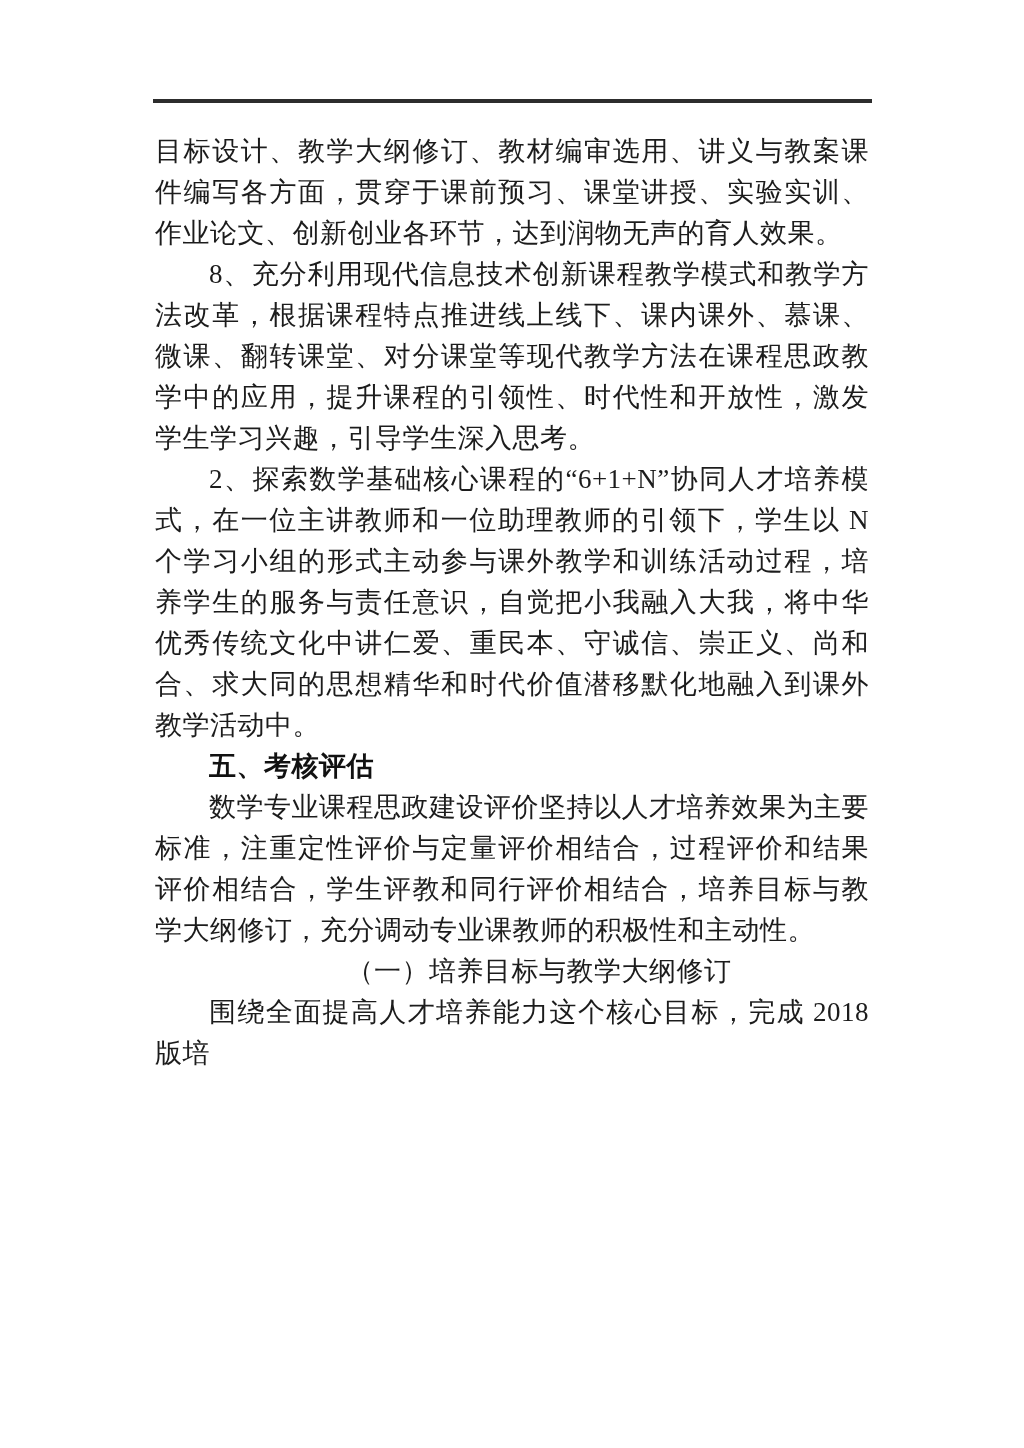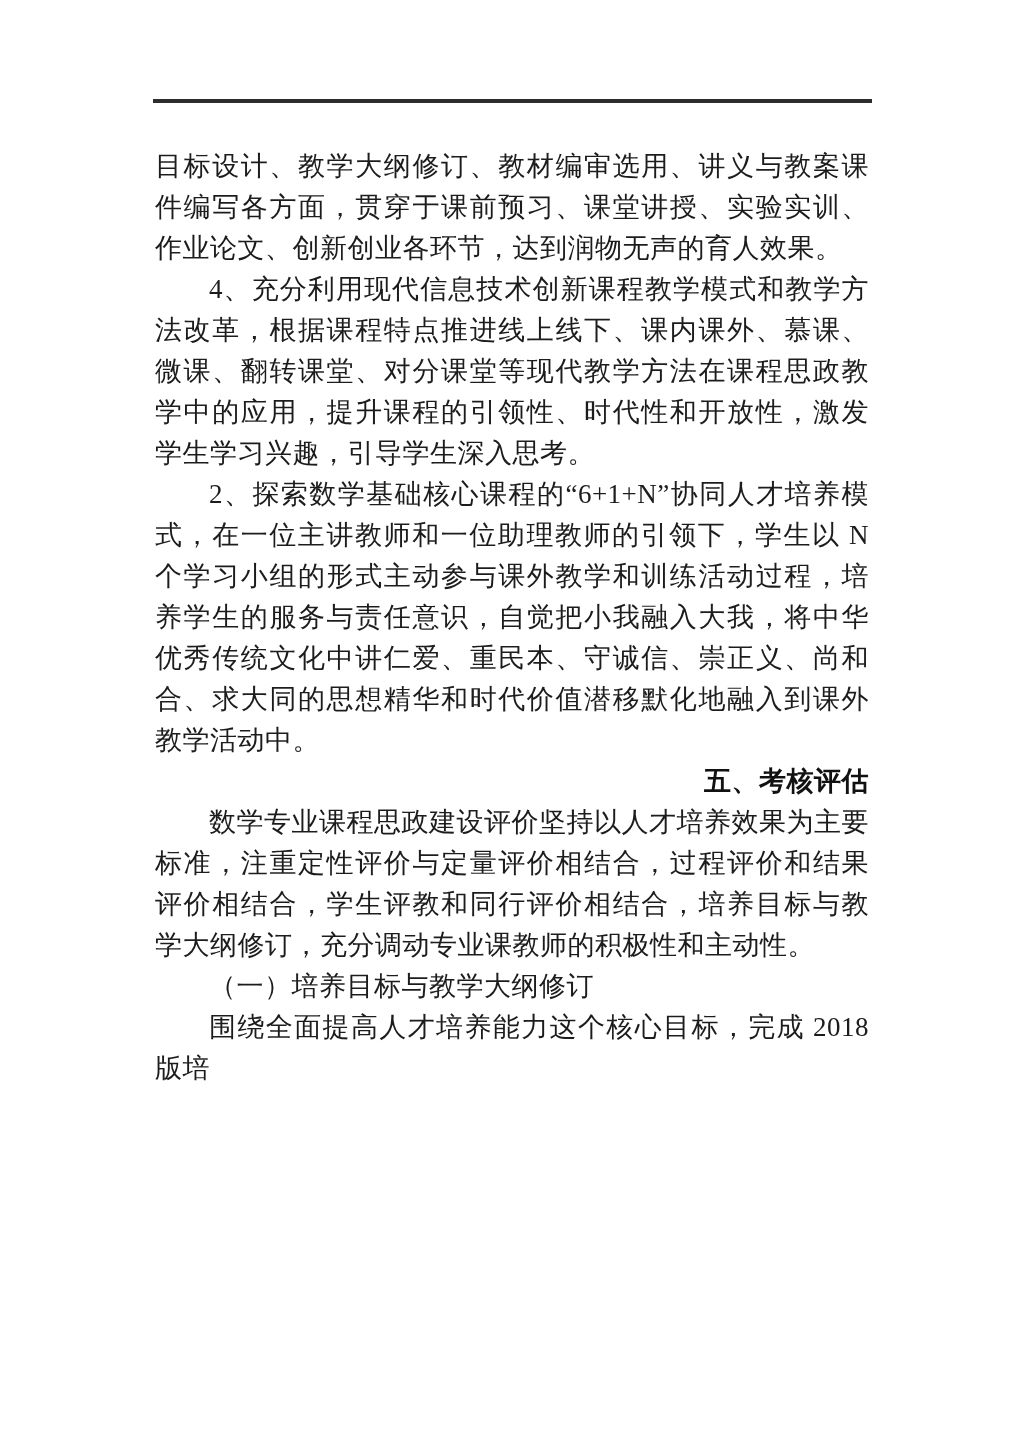--- a/index.html
+++ b/index.html
@@ -19,21 +19,21 @@
     position: absolute;
     left: 153px;
     top: 99px;
     width: 719px;
     height: 4px;
     background: #2d2d2d;
   }
   .content {
     position: absolute;
     left: 155px;
-    top: 146px;
+    top: 131px;
     width: 714px;
     text-align: justify;
     color: #1c1c1c;
     font-size: 27px;
     line-height: 41px;
     letter-spacing: 0.5px;
   }
   .content p {
     margin: 0;
     padding: 0;
@@ -42,39 +42,39 @@
     text-indent: 2em;
   }
   .section-heading {
     margin: 5px 0 0 0;
     text-indent: 2em;
     font-family: "Liberation Sans", "DejaVu Sans", sans-serif;
     font-weight: bold;
     font-size: 27px;
     line-height: 41px;
     color: #111111;
-    text-align: right;
+    text-align: left;
   }
   .subsection-heading {
     text-indent: 2em;
-    text-align: left;
+    text-align: center;
   }
 </style>
 </head>
 <body>
 
 <div class="page">
 
   <div class="header-rule"></div>
 
   <div class="content">
 
     <p>目标设计、教学大纲修订、教材编审选用、讲义与教案课件编写各方面，贯穿于课前预习、课堂讲授、实验实训、作业论文、创新创业各环节，达到润物无声的育人效果。</p>
 
-    <p class="para-indent">4、充分利用现代信息技术创新课程教学模式和教学方法改革，根据课程特点推进线上线下、课内课外、慕课、微课、翻转课堂、对分课堂等现代教学方法在课程思政教学中的应用，提升课程的引领性、时代性和开放性，激发学生学习兴趣，引导学生深入思考。</p>
+    <p class="para-indent">8、充分利用现代信息技术创新课程教学模式和教学方法改革，根据课程特点推进线上线下、课内课外、慕课、微课、翻转课堂、对分课堂等现代教学方法在课程思政教学中的应用，提升课程的引领性、时代性和开放性，激发学生学习兴趣，引导学生深入思考。</p>
 
     <p class="para-indent">2、探索数学基础核心课程的“6+1+N”协同人才培养模式，在一位主讲教师和一位助理教师的引领下，学生以 N 个学习小组的形式主动参与课外教学和训练活动过程，培养学生的服务与责任意识，自觉把小我融入大我，将中华优秀传统文化中讲仁爱、重民本、守诚信、崇正义、尚和合、求大同的思想精华和时代价值潜移默化地融入到课外教学活动中。</p>
 
 
 
     <p class="section-heading">五、考核评估</p>
 
     <p class="para-indent">数学专业课程思政建设评价坚持以人才培养效果为主要标准，注重定性评价与定量评价相结合，过程评价和结果评价相结合，学生评教和同行评价相结合，培养目标与教学大纲修订，充分调动专业课教师的积极性和主动性。</p>
 
     <p class="para-indent subsection-heading">（一）培养目标与教学大纲修订</p>

